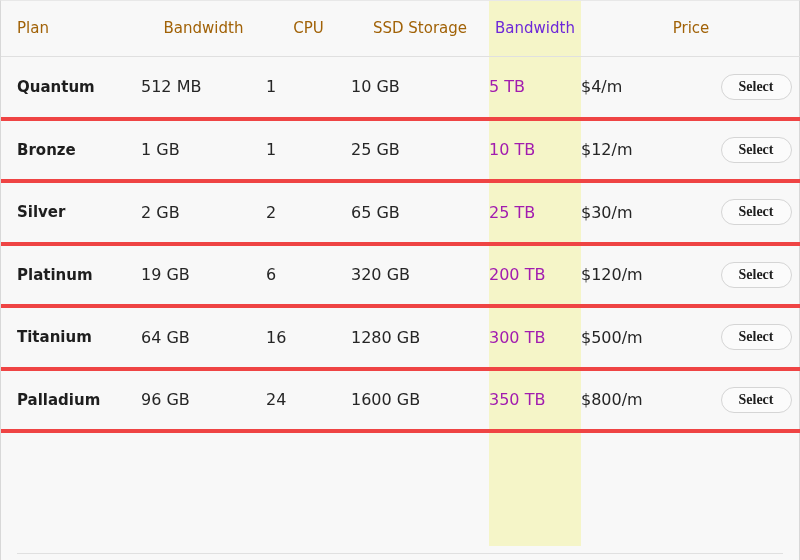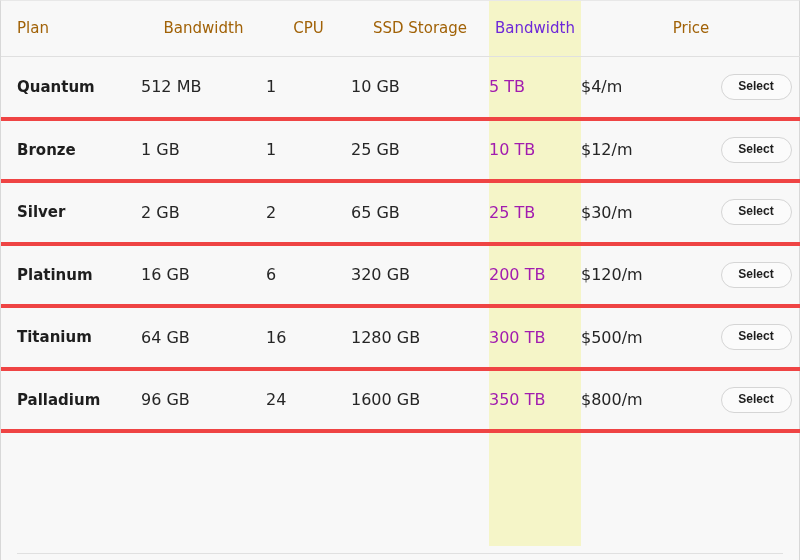--- a/index.html
+++ b/index.html
@@ -72,22 +72,22 @@
   td.td-bw {
     color: #a21caf;
     background: transparent;
   }
   td.td-sel { text-align: center; }
 
   .select-button {
     display: inline-block;
     min-width: 71px;
     padding: 4px 14px 5px 14px;
-    font-family: Liberation Sans, sans-serif;
-    font-size: 12px;
+    font-family: Liberation Serif, serif;
+    font-size: 14px;
     font-weight: bold;
     color: #1e1e1e;
     background: #fbfbfb;
     border: 1px solid #d5d5d5;
     border-radius: 14px;
     cursor: pointer;
     line-height: 15px;
     text-align: center;
   }
   
@@ -148,21 +148,21 @@
           <td class="td-plan">Silver</td>
           <td>2 GB</td>
           <td>2</td>
           <td>65 GB</td>
           <td class="td-bw">25 TB</td>
           <td>$30/m</td>
           <td class="td-sel"><button class="select-button">Select</button></td>
         </tr>
         <tr>
           <td class="td-plan">Platinum</td>
-          <td>16 GB</td>
+          <td>19 GB</td>
           <td>6</td>
           <td>320 GB</td>
           <td class="td-bw">200 TB</td>
           <td>$120/m</td>
           <td class="td-sel"><button class="select-button">Select</button></td>
         </tr>
         <tr>
           <td class="td-plan">Titanium</td>
           <td>64 GB</td>
           <td>16</td>

